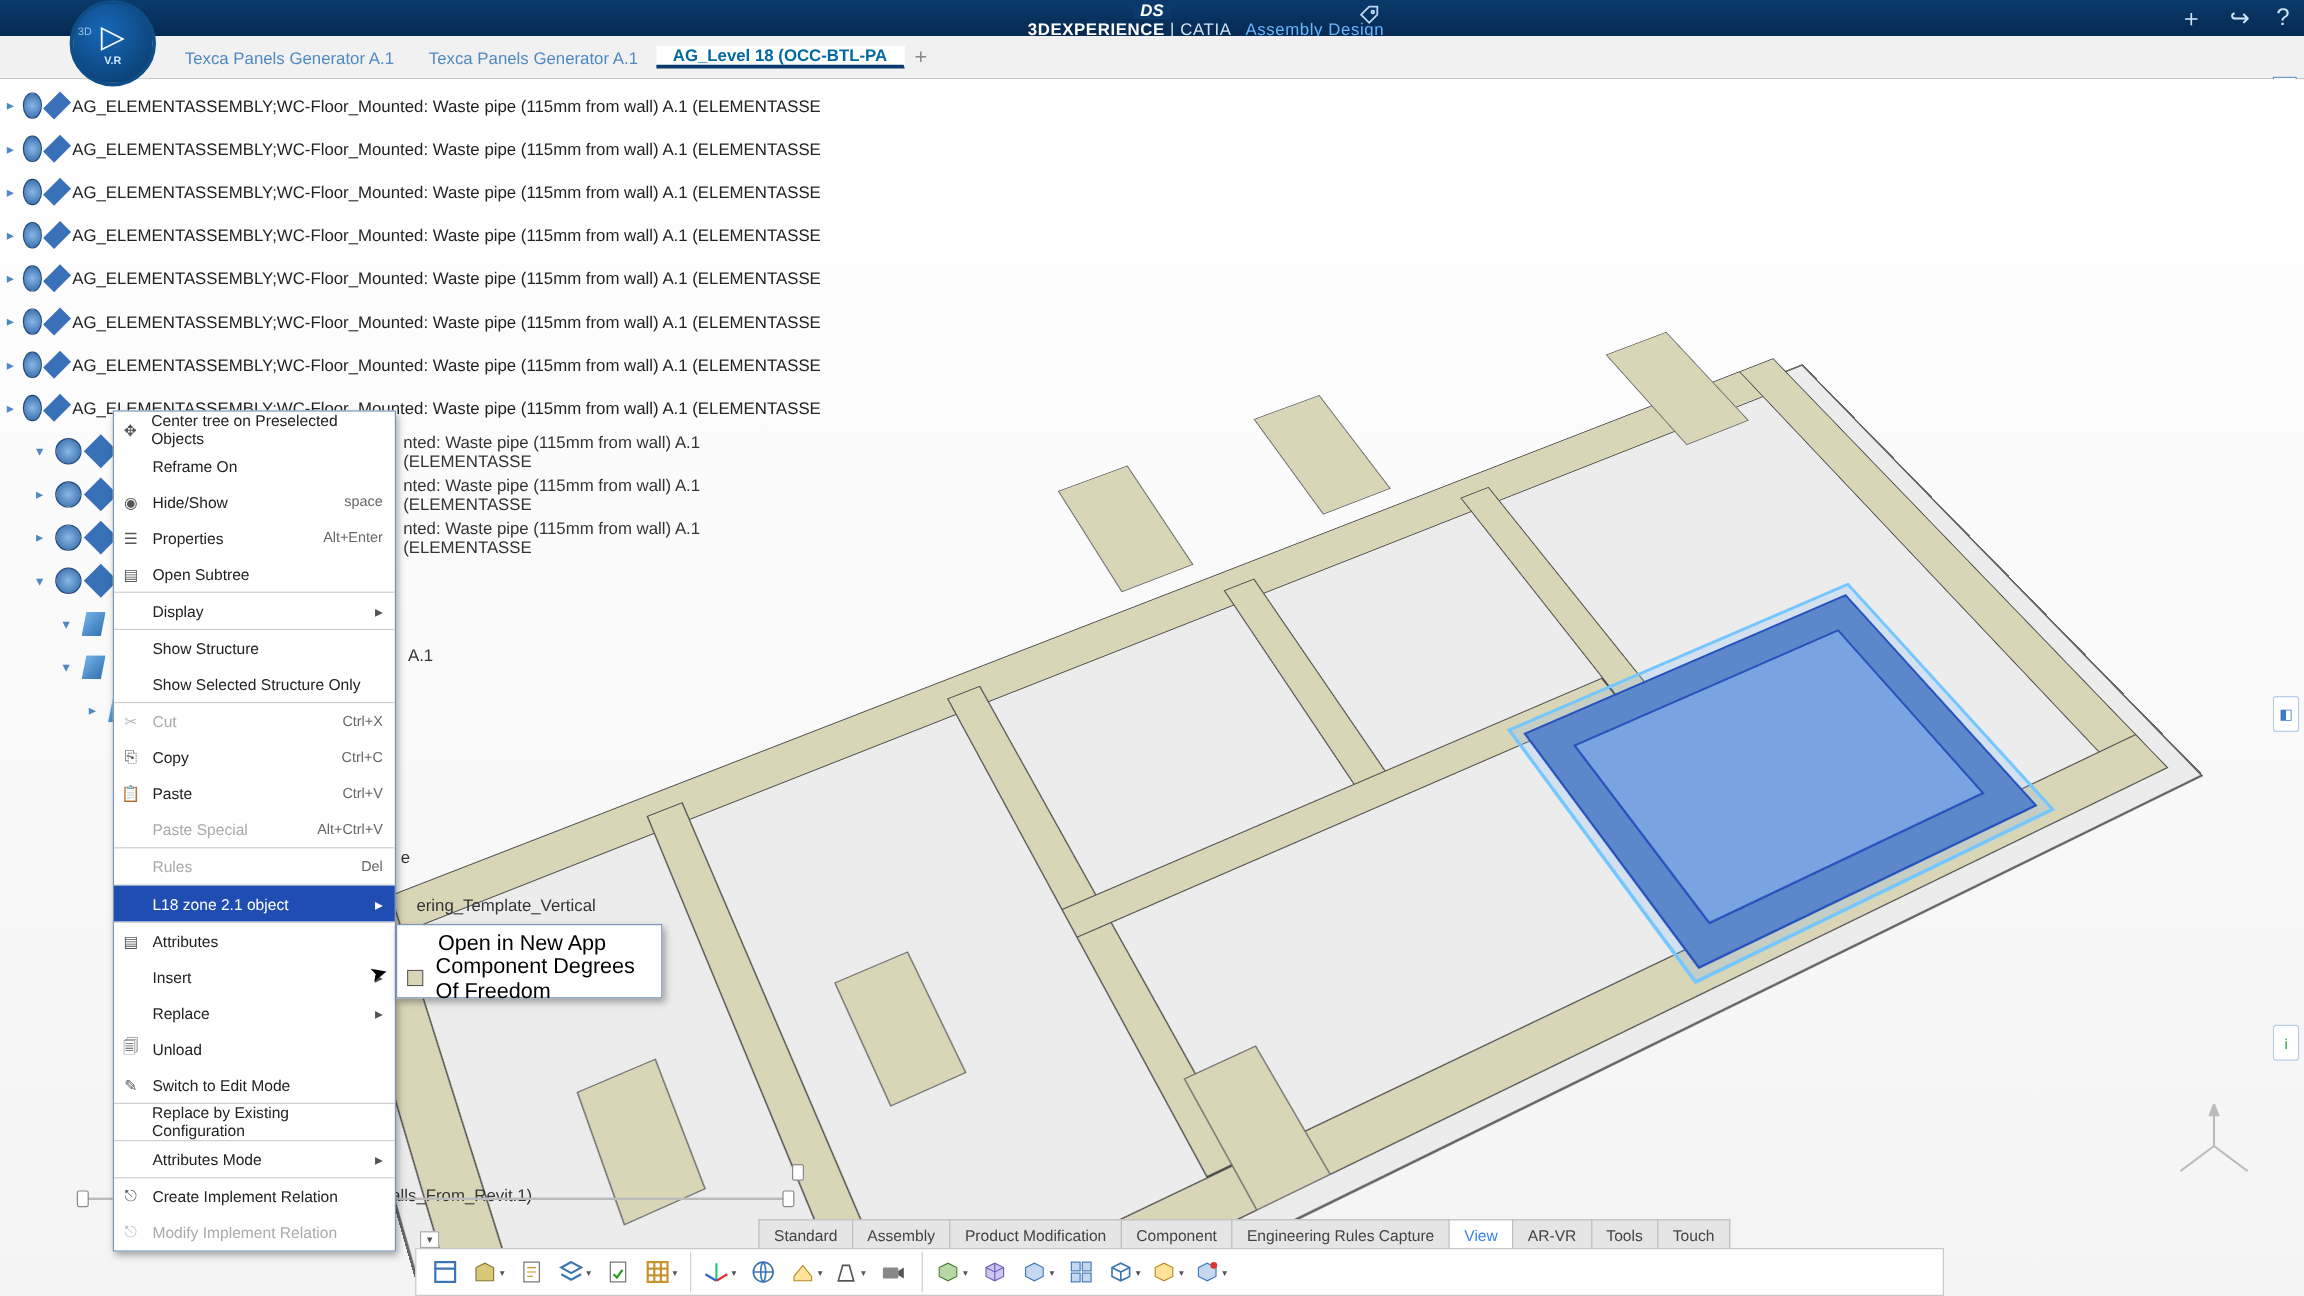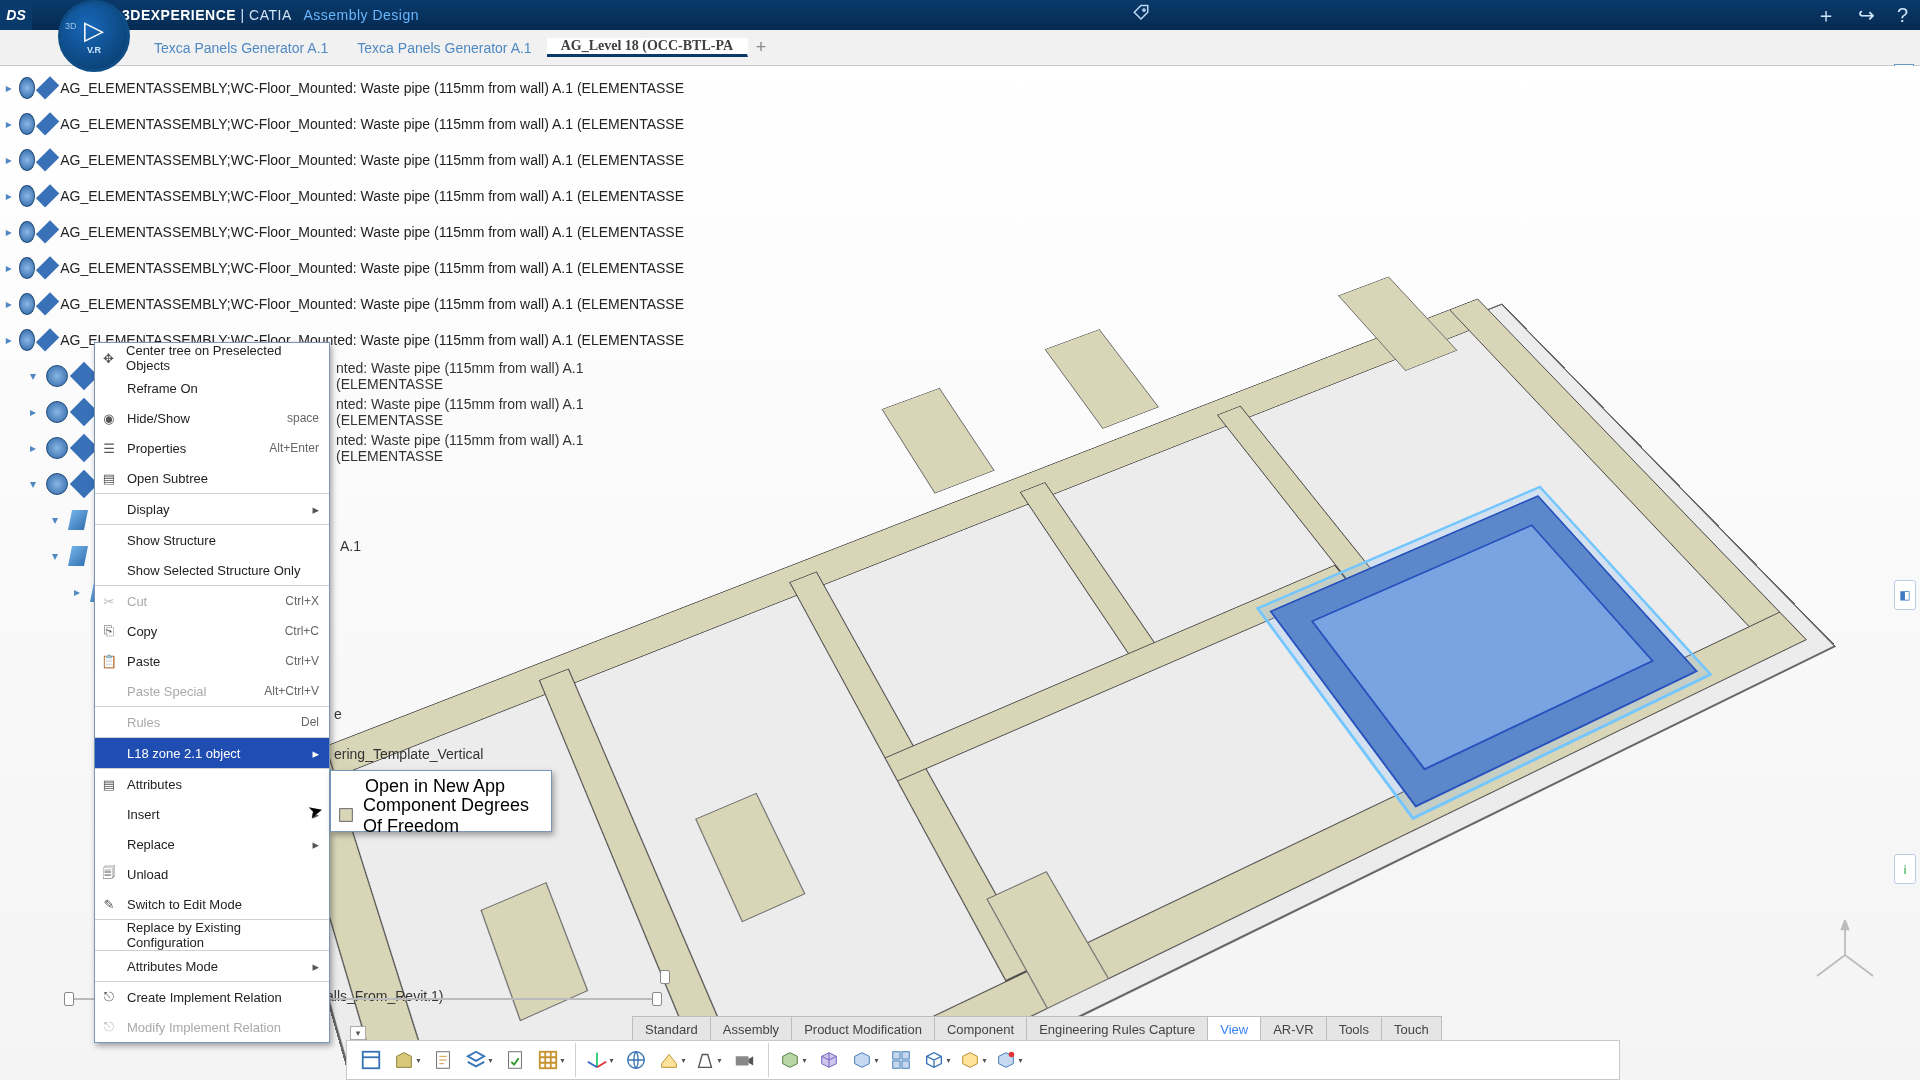--- a/index.html
+++ b/index.html
@@ -1,20 +1,20 @@
 <!DOCTYPE html>
 <html><head>
 <meta charset="utf-8">
 <style>
 * { margin:0; padding:0; box-sizing:border-box; font-family:Arial,Helvetica,sans-serif; }
 body { width:1920px; height:1080px; overflow:hidden; background:#e8e8e8; position:relative; }
 
 
 .topbar { position:absolute; top:0; left:0; right:0; height:30px;
-  background:linear-gradient(#0a3a6b,#062a52); color:#fff; display:flex; align-items:center; }
+  background:linear-gradient(#0a3a6b,#062a52); color:#fff; display:flex; align-items:center;flex-direction:column; }
 .topbar .ds-logo { width:32px; height:30px; background:#0a3a6b; color:#fff;
   display:flex; align-items:center; justify-content:center; font-style:italic;
   font-weight:bold; font-size:14px; }
 .topbar .brand { margin-left:90px; font-size:14px; letter-spacing:.5px; color:#d0e3f5; }
 .topbar .brand b { color:#fff; font-weight:bold; }
 .topbar .brand .sub { color:#69b7ff; margin-left:8px; }
 .searchwrap { position:absolute; left:770px; top:3px; width:350px; height:24px;
   background:#fff; border-radius:2px; display:flex; align-items:center; }
 .searchwrap input { flex:1; border:none; outline:none; font-size:13px; padding:0 8px;
   color:#888; background:transparent; }
@@ -35,22 +35,22 @@
 .compass .play { font-size:26px; color:#fff; line-height:1; }
 .compass .vr { margin-top:2px; font-weight:bold; }
 .compass .threeD { position:absolute; left:4px; top:18px; font-size:9px; color:#9ac2e6; }
 
 
 .tabstrip { position:absolute; top:30px; left:0; right:0; height:36px;
   background:#f1f1f1; border-bottom:1px solid #c8c8c8; display:flex;
   align-items:center; padding-left:140px; font-size:14px; color:#4f89c3; }
 .tabstrip .tab { padding:0 14px; height:19px; display:flex; align-items:center;
   cursor:pointer; border-right:1px solid transparent; }
-.tabstrip .tab.active { color:#404040; font-weight:bold; border-bottom:3px solid #0a3a6b;
-  background:#fff;font-family:Liberation Serif, serif; }
+.tabstrip .tab.active { color:#0369a1; font-weight:bold; border-bottom:3px solid #0a3a6b;
+  background:#fff; }
 .tabstrip .newtab { width:26px; text-align:center; color:#888; font-size:18px;
   cursor:pointer; }
 .tabstrip .expand { position:absolute; right:6px; top:34px; width:20px; height:18px;
   border:1px solid #6b96c8; background:#fff; color:#6b96c8; font-size:11px;
   display:flex; align-items:center; justify-content:center; cursor:pointer; }
 
 
 .viewport { position:absolute; top:66px; left:0; right:0; bottom:0;
   background:linear-gradient(#ffffff,#f4f4f4); overflow:hidden; }
 
@@ -304,21 +304,21 @@
   <div class="node indent3 selected">
     <span class="expander">▸</span>
     <span class="ic-prism"></span>
   </div>
 
   <span class="partial-label" style="left:332px;top:290px;">nted: Waste pipe (115mm from wall) A.1 (ELEMENTASSE</span>
   <span class="partial-label" style="left:332px;top:326px;">nted: Waste pipe (115mm from wall) A.1 (ELEMENTASSE</span>
   <span class="partial-label" style="left:332px;top:362px;">nted: Waste pipe (115mm from wall) A.1 (ELEMENTASSE</span>
   <span class="partial-label" style="left:336px;top:468px;">A.1</span>
   <span class="partial-label" style="left:330px;top:636px;">e</span>
-  <span class="partial-label" style="left:330px;top:676px;">ering_Template_Vertical</span>
+  <span class="partial-label" style="left:330px;top:676px;padding-left:13px;">ering_Template_Vertical</span>
   <span class="partial-label" style="left:322px;top:918px;">alls_From_Revit.1)</span>
 
   <div class="sliders">
     <div class="track"></div>
     <div class="thumb" style="left:60px;"></div>
     <div class="thumb" style="left:648px;"></div>
     <div class="thumb" style="left:656px;top:-20px;"></div>
   </div>
 </div>
 

